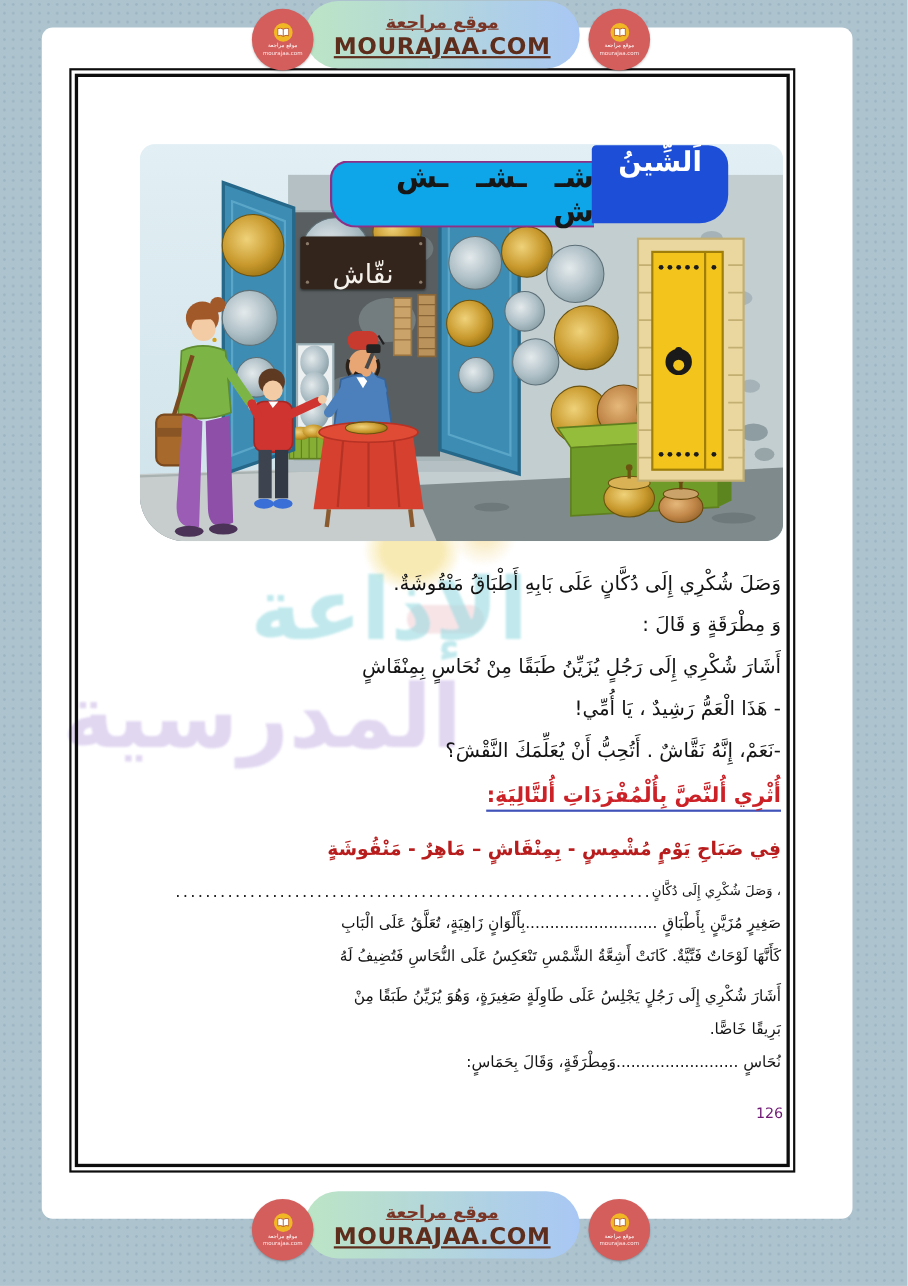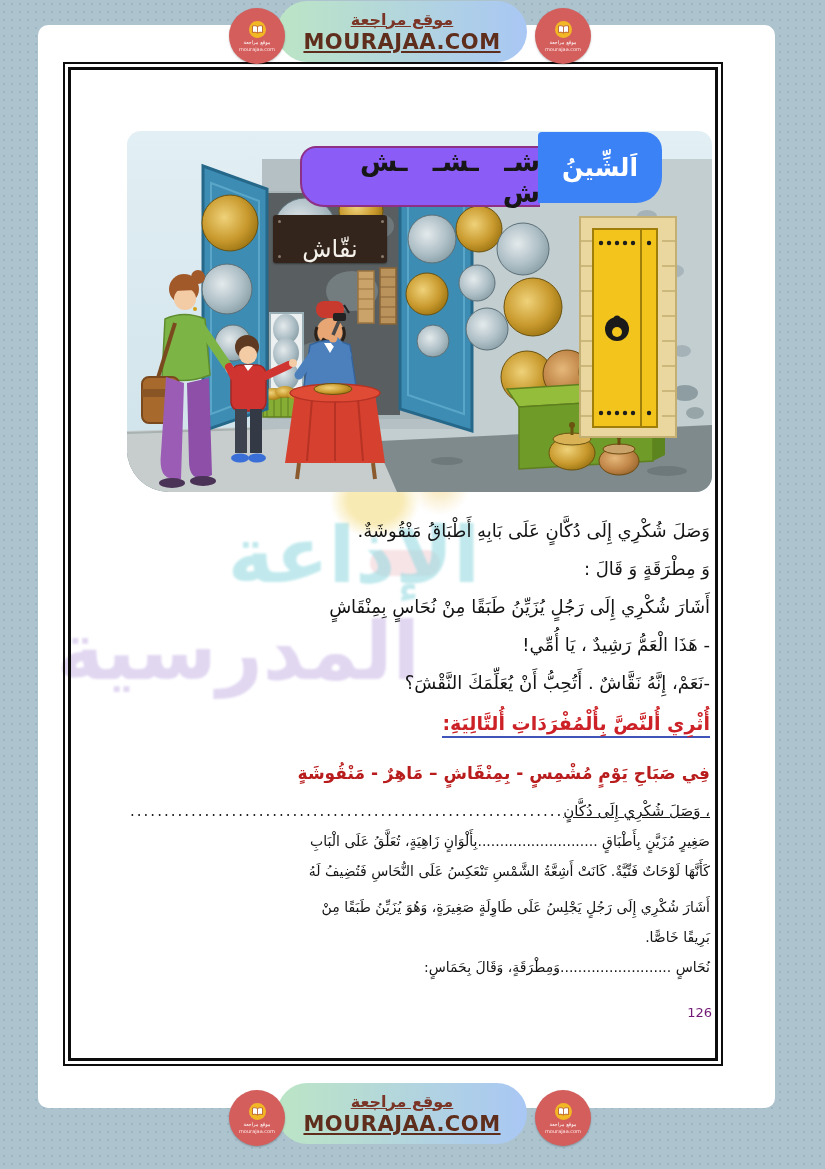--- a/index.html
+++ b/index.html
@@ -34,26 +34,26 @@
   
   .frame{position:absolute;left:68px;top:67px;width:644px;height:988px;
     border:3px solid #0d0d0d;outline:2px solid #0d0d0d;outline-offset:3px;
     z-index:3;pointer-events:none;}
   
   .illus{position:absolute;left:127px;top:131px;width:585px;height:361px;
     border-radius:14px 14px 16px 42px;overflow:hidden;z-index:4;}
   .illus svg{display:block;}
   
   .letterbox{position:absolute;left:300px;top:146px;width:238px;height:57px;
-    background:#8b5cf6;border:2.5px solid #8e2f86;border-right:none;
+    background:#0ea5e9;border:2.5px solid #8e2f86;border-right:none;
     border-radius:16px 0 0 24px;z-index:6;display:flex;align-items:center;justify-content:center;}
   .letterforms{font-size:27px;font-weight:bold;color:#171717;direction:rtl;word-spacing:16px;}
   .lettertag{position:absolute;left:538px;top:132px;width:124px;height:71px;
-    background:#3b82f6;border-radius:4px 18px 26px 0;z-index:6;
-    display:flex;align-items:center;justify-content:center;}
+    background:#1d4ed8;border-radius:4px 18px 26px 0;z-index:6;
+    display:flex;align-items:flex-start;justify-content:center;}
   .lettertag span{color:#fff;font-size:25px;font-weight:bold;direction:rtl;}
   .shop-sign{position:absolute;left:273px;top:215px;width:114px;height:48px;
     background:#33241c;border-radius:3px;z-index:6;
     display:flex;align-items:center;justify-content:center;box-shadow:0 1px 2px rgba(0,0,0,.4);}
   .shop-sign span{color:#f5f2ec;font-size:24px;direction:rtl;margin-top:19px;}
   .shop-sign::before,.shop-sign::after{content:"";position:absolute;width:3px;height:3px;
     background:#8a7a6a;border-radius:50%;}
   .shop-sign::before{left:5px;top:5px;box-shadow:103px 0 #8a7a6a;}
   .shop-sign::after{left:5px;bottom:5px;box-shadow:103px 0 #8a7a6a;}
   
@@ -61,21 +61,21 @@
     direction:rtl;text-align:right;color:#141414;}
   .content p{margin:0;white-space:nowrap;}
   .story-line{font-size:18px;line-height:38px;}
   .heading-red{margin-top:4px !important;line-height:34px;}
   .heading-red span{color:#cc2127;font-size:19px;font-weight:bold;
     border-bottom:2.5px solid #4053b8;padding-bottom:2px;}
   .word-bank{margin-top:14px !important;font-size:17px;font-weight:bold;line-height:34px;color:#b91c1c;}
   .fill-line{margin-top:6px;height:30px;display:flex;direction:ltr;align-items:center;}
   .fill-line .dots{flex:1 1 auto;overflow:hidden;font-size:15px;letter-spacing:2px;color:#222;
     white-space:nowrap;direction:ltr;}
-  .fill-line .artext{flex:0 0 auto;direction:rtl;font-size:15px;text-decoration:underline;}
+  .fill-line .artext{flex:0 0 auto;direction:rtl;font-size:12px;}
   .ex-line{font-size:14px;line-height:30px;text-align:right;}
   .ex-gap{margin-top:6px !important;}
   .page-number{position:absolute;left:68px;top:1005px;width:644px;text-align:right;
     font-size:13px;color:#701a75;z-index:5;}
   
   .banner{position:absolute;left:0;width:825px;height:70px;z-index:10;}
   .banner .pill{position:absolute;left:277px;top:1px;width:250px;height:61px;border-radius:31px;
     background:linear-gradient(90deg,#bce5c5,#a9c7f4);
     display:flex;flex-direction:column;align-items:center;justify-content:center;row-gap:1px;}
   .pill-ar{font-size:16px;font-weight:bold;color:#7a3526;text-decoration:underline;direction:rtl;}

